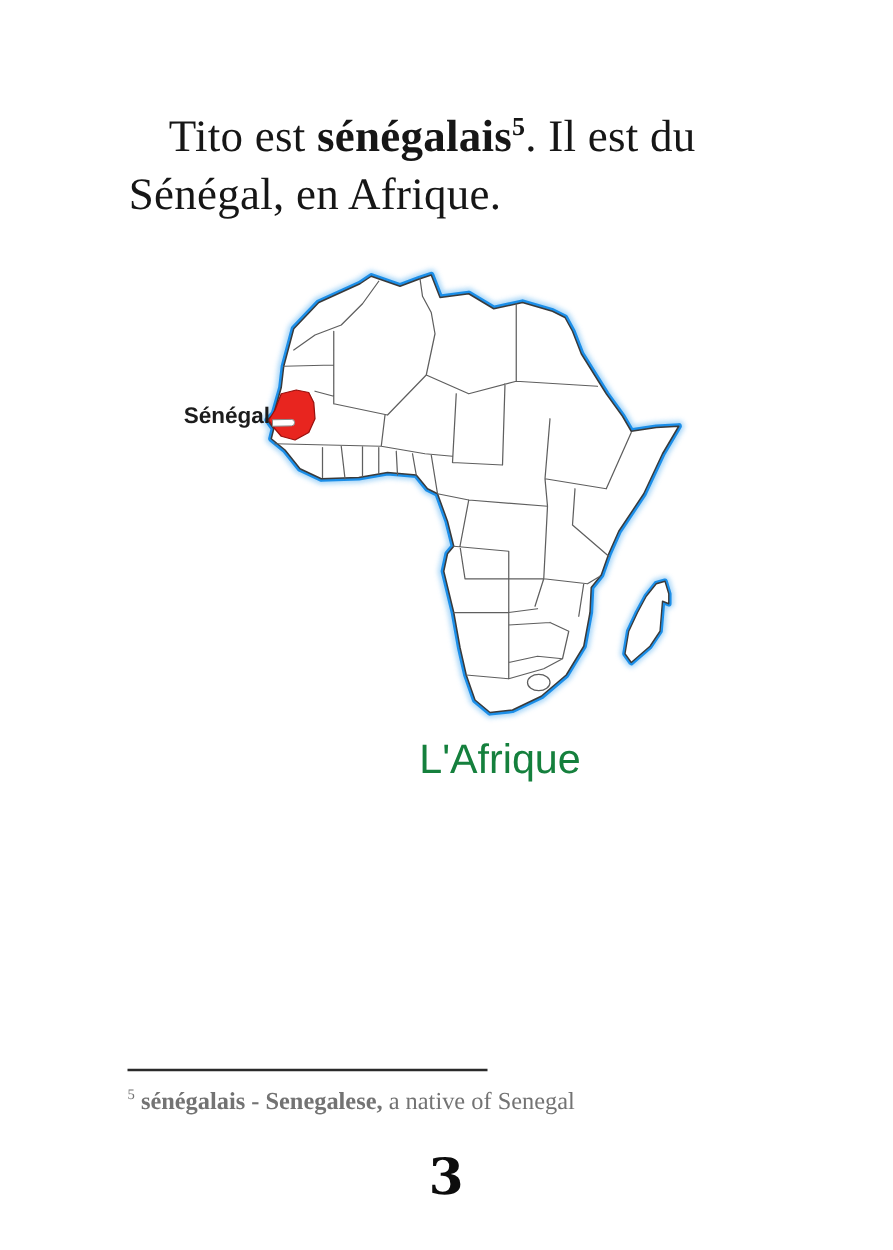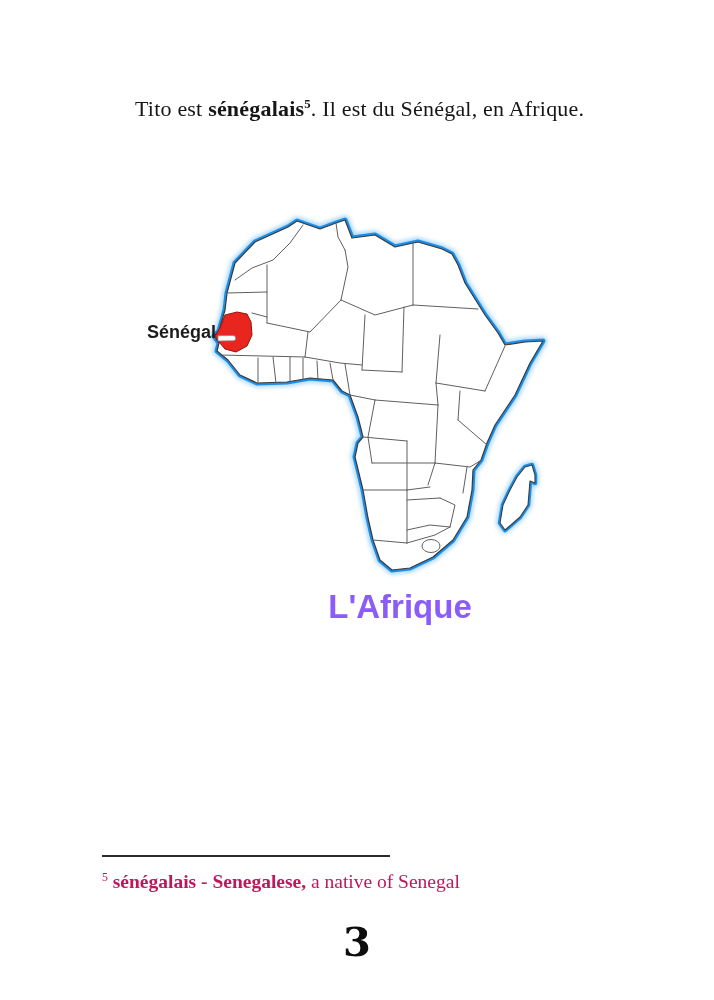--- a/index.html
+++ b/index.html
@@ -6,43 +6,43 @@
   .page{
     position:relative;
     width:714px;height:1000px;
     background:#ffffff;
     font-family:"Liberation Serif","DejaVu Serif",serif;
     color:#161616;
     overflow:hidden;
   }
   .body-par{
     position:absolute;
-    font-size:22px;
+    font-size:36px;
     line-height:46px;
     text-indent:32px;
     letter-spacing:.2px;
   }
   .p1{top:86px;left:103px;width:512px;}
   .p2{top:672px;left:103px;width:518px;}
   .body-par b{font-weight:bold;}
   sup.fnref{font-size:0.58em;line-height:0;vertical-align:super;}
   .map-svg{position:absolute;left:140px;top:205px;width:430px;height:380px;}
   .map-caption{
     position:absolute;top:588px;left:400px;transform:translateX(-50%);
     font-family:"Liberation Sans","DejaVu Sans",sans-serif;
-    font-weight:bold;font-size:33px;color:#8b5cf6;white-space:nowrap;
+    font-weight:normal;font-size:33px;color:#15803d;white-space:nowrap;
   }
   .senegal-label-text{
     font-family:"Liberation Sans","DejaVu Sans",sans-serif;
     font-weight:bold;font-size:18px;fill:#1c1c1c;
   }
   .footnote-rule{position:absolute;left:102px;top:855px;width:288px;height:2px;background:#2a2a2a;}
   .footnote{
     position:absolute;left:102px;top:869px;width:540px;
-    font-size:19.5px;line-height:26px;color:#be185d;
+    font-size:19.5px;line-height:26px;color:#737373;
   }
   .footnote sup{font-size:0.6em;line-height:0;}
   .page-number{
     position:absolute;left:0;right:0;top:918px;text-align:center;
     font-family:"DejaVu Serif","Liberation Serif",serif;
     font-weight:bold;font-size:40px;color:#0d0d0d;
   }
 </style>
 </head>
 <body>

